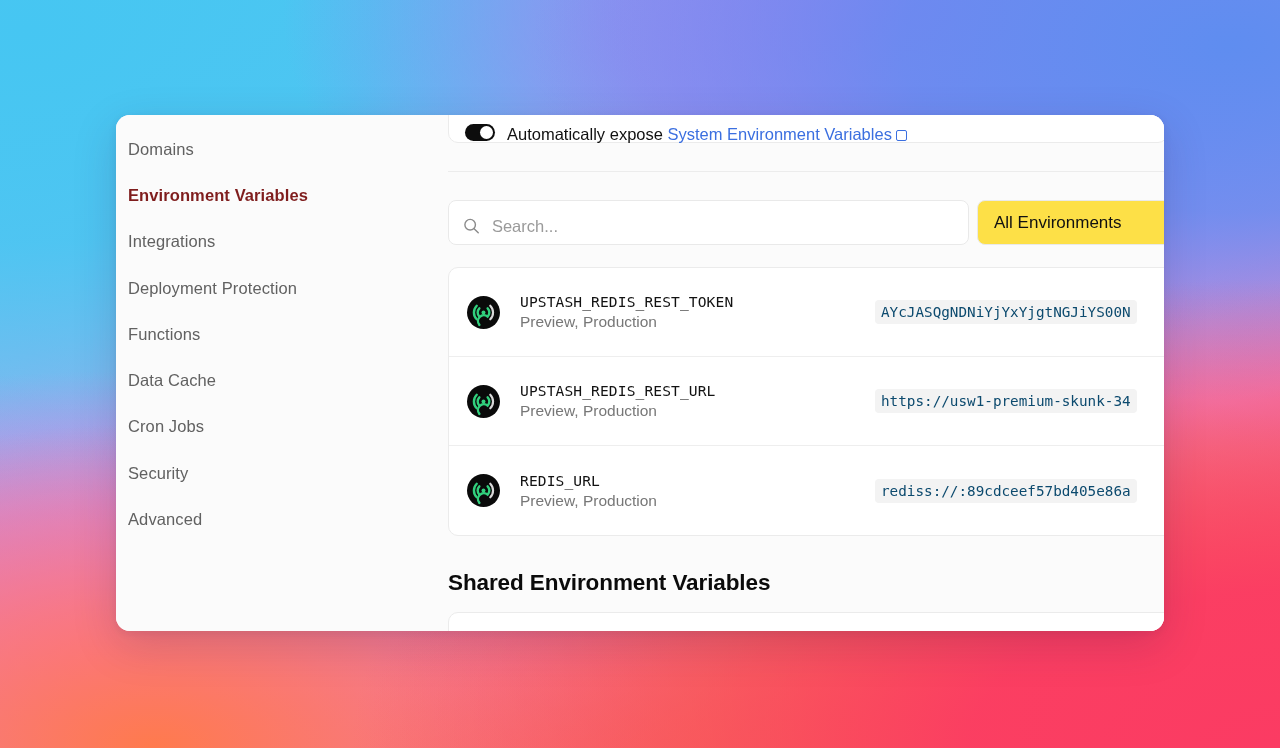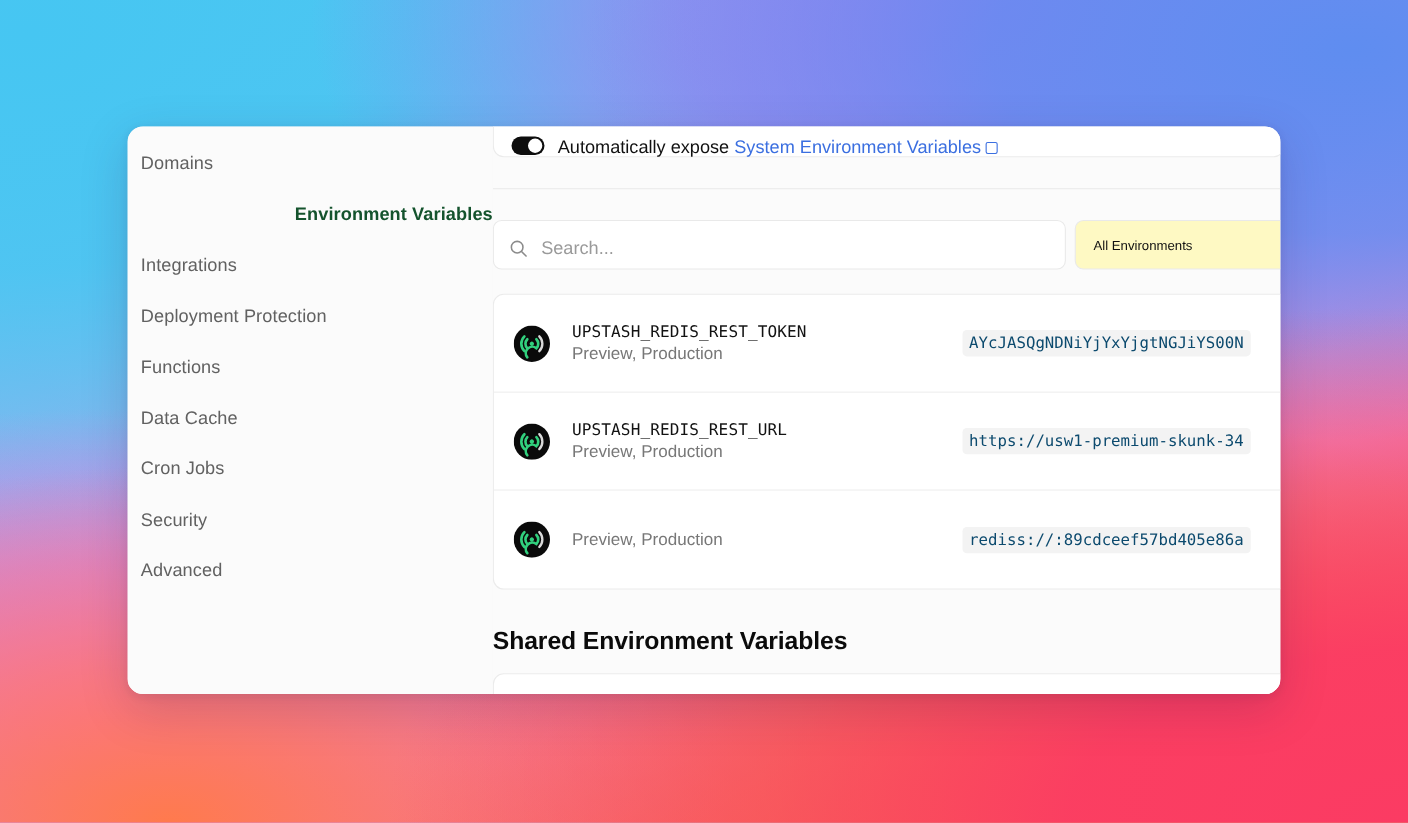--- a/index.html
+++ b/index.html
@@ -57,23 +57,22 @@
     height: 46.3px;
     display: flex;
     align-items: center;
     font-size: 16.5px;
     color: #616161;
     letter-spacing: 0.1px;
     padding-left: 0px;
     cursor: pointer;
   }
   .nav-item.active {
-    color: #14532d;
+    color: #7f1d1d;
     font-weight: 700;
-    justify-content: flex-end;
   }
 
   
   #main {
     flex: 1 1 auto;
     position: relative;
     overflow: hidden;
     background: #fbfbfb;
   }
 
@@ -165,27 +164,27 @@
     font-size: 16.5px;
     color: #3a3a3a;
     background: transparent;
     width: 100%;
   }
   #search-input::placeholder { color: #9a9a9a; }
 
   #env-filter {
     width: 220px;
     height: 45px;
-    background: #fef9c3;
+    background: #fde047;
     border: 1px solid #e9e9e9;
     border-radius: 8px;
     display: flex;
     align-items: center;
     padding: 0 16px;
-    font-size: 12px;
+    font-size: 17px;
     color: #111;
     white-space: nowrap;
     cursor: pointer;
   }
 
   
   #env-list {
     position: absolute;
     left: 0;
     top: 152px;
@@ -372,20 +371,21 @@
         <div class="env-row">
           <svg class="provider-logo" viewBox="0 0 40 40">
             <circle cx="20" cy="20" r="20" fill="#0a0a0a"></circle>
             <path d="M28.2 11.8a11.6 11.6 0 0 1 0 16.4" stroke="#d9d9d9" stroke-width="2.6" fill="none" stroke-linecap="round"></path>
             <path d="M25.0 15.0a7.1 7.1 0 0 1 0 10.0 7.1 7.1 0 0 0-10.0 10.0" stroke="#31d07d" stroke-width="2.9" fill="none" stroke-linecap="round"></path>
             <path d="M11.8 28.2a11.6 11.6 0 0 1 0-16.4" stroke="#31d07d" stroke-width="2.9" fill="none" stroke-linecap="round"></path>
             <path d="M15.0 25.0a7.1 7.1 0 0 1 0-10.0" stroke="#31d07d" stroke-width="2.9" fill="none" stroke-linecap="round"></path>
             <path d="M18.3 21.7a2.4 2.4 0 1 1 3.4-3.4 2.4 2.4 0 0 1-3.4 3.4z" fill="#31d07d"></path>
           </svg>
           <div class="env-meta">
+            <span class="env-key">REDIS_URL</span>
             <span class="env-scope">Preview, Production</span>
           </div>
           <span class="env-value">rediss://:89cdceef57bd405e86a</span>
         </div>
 
       </div>
 
       <h2 id="shared-heading">Shared Environment Variables</h2>
 
       <div id="shared-card"></div>

